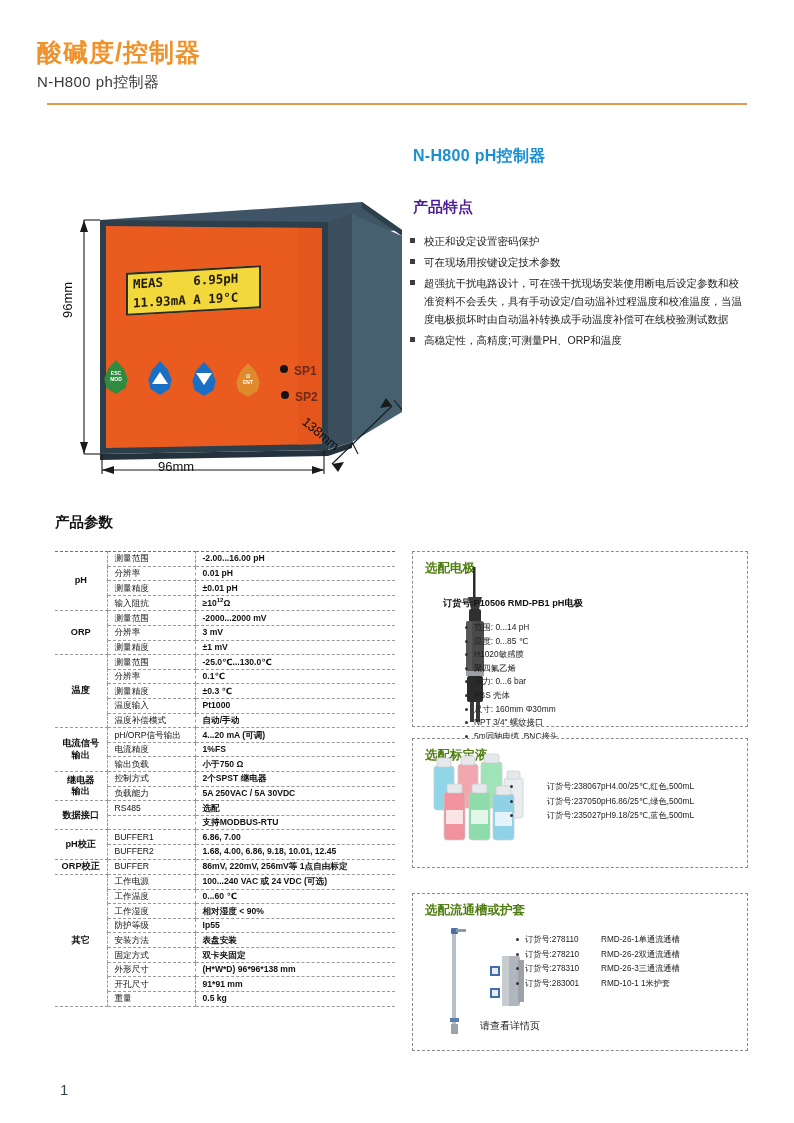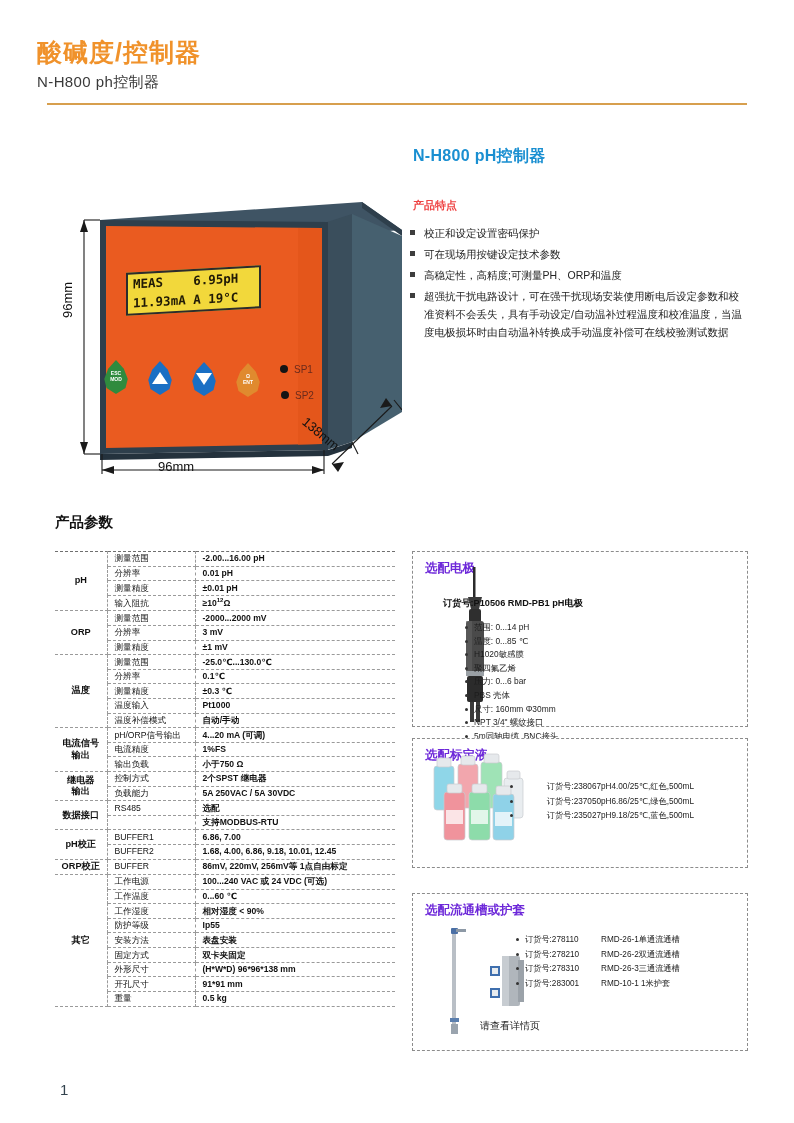--- a/index.html
+++ b/index.html
@@ -27,24 +27,24 @@
     background:#d79f4e;
   }
 
   
   #hero-title {
     position:absolute; left:413px; top:146px;
     font-size:16px; font-weight:bold; color:#1a8fd1; letter-spacing:0.3px;
   }
   #features-heading {
     position:absolute; left:413px; top:198px;
-    font-size:11px; font-weight:bold; color:#ef4444;
+    font-size:15px; font-weight:bold; color:#4c1d95;
   }
   #features-list {
-    position:absolute; left:409px; top:224px; width:338px;
+    position:absolute; left:409px; top:232px; width:338px;
     font-size:10.5px; line-height:1.72; color:#222;
   }
   .feat { position:relative; padding-left:15px; margin-bottom:3px; }
   .feat .bullet {
     position:absolute; left:1px; top:6px;
     width:5px; height:5px; background:#3d3d3d;
   }
 
   
   #device-wrap { position:absolute; left:62px; top:192px; width:340px; height:300px; }
@@ -80,21 +80,21 @@
   #btn-esc  { left:40px;  top:168px; background:#2f8b3e; }
   #btn-up   { left:84px;  top:169px; background:#1a6fc4; }
   #btn-down { left:128px; top:170px; background:#1a6fc4; }
   #btn-ent  { left:172px; top:171px; background:#e08a2e; }
   .tri-up { width:0;height:0;border-left:8px solid transparent;border-right:8px solid transparent;border-bottom:12px solid #fff; }
   .tri-dn { width:0;height:0;border-left:8px solid transparent;border-right:8px solid transparent;border-top:12px solid #fff; }
 
   .led { position:absolute; width:8px; height:8px; border-radius:50%; background:#141414; }
   #led1 { left:218px; top:173px; }
   #led2 { left:219px; top:199px; }
-  .led-label { position:absolute; font-size:10px; color:#6b2b1c; font-weight:normal; }
+  .led-label { position:absolute; font-size:12px; color:#6b2b1c; font-weight:bold; }
   #led1-lab { left:232px; top:172px; }
   #led2-lab { left:233px; top:198px; }
 
   
   #params-heading {
     position:absolute; left:55px; top:513px;
     font-size:14.5px; font-weight:bold; color:#111;
   }
 
   
@@ -122,21 +122,21 @@
   #spec-table tr.grp-start td.c2 { border-top:1px dashed #6f6f6f; }
   sup { font-size:6px; vertical-align:super; }
 
   
   .opt-box {
     position:absolute; left:412px; width:336px;
     border:1px dashed #8c8c8c;
     background:#fff;
   }
   .opt-title {
-    font-size:12.5px; font-weight:bold; color:#6d28d9;
+    font-size:12.5px; font-weight:bold; color:#4d7c0f;
     margin:8px 0 0 12px;
   }
   .opt-list { font-size:8.4px; color:#1d1d1d; line-height:1.62; }
   .opt-list li { margin:0; }
   .opt-ul { margin:10px; padding-left:12px; list-style:none; }
   .opt-ul li { position:relative; padding-left:9px; }
   .opt-ul li:before {
     content:""; position:absolute; left:0; top:5px;
     width:3px; height:3px; border-radius:50%; background:#333;
   }
@@ -177,22 +177,22 @@
   <div id="doc-title">酸碱度/控制器</div>
   <div id="doc-subtitle">N-H800 ph控制器</div>
 </div>
 <div id="header-rule"></div>
 
 <div id="hero-title">N-H800 pH控制器</div>
 <div id="features-heading">产品特点</div>
 <div id="features-list">
     <div class="feat"><span class="bullet"></span><span>校正和设定设置密码保护</span></div>
     <div class="feat"><span class="bullet"></span><span>可在现场用按键设定技术参数</span></div>
+    <div class="feat"><span class="bullet"></span><span>超强抗干扰电路设计，可在强干扰现场安装使用断电后设定参数和校准资料不会丢失，具有手动设定/自动温补过程温度和校准温度，当温度电极损坏时由自动温补转换成手动温度补偿可在线校验测试数据</span></div>
     <div class="feat"><span class="bullet"></span><span>高稳定性，高精度;可测量PH、ORP和温度</span></div>
-    <div class="feat"><span class="bullet"></span><span>超强抗干扰电路设计，可在强干扰现场安装使用断电后设定参数和校准资料不会丢失，具有手动设定/自动温补过程温度和校准温度，当温度电极损坏时由自动温补转换成手动温度补偿可在线校验测试数据</span></div>
   </div>
 
 <div id="device-wrap">
 
   <svg id="dev-body" viewBox="0 0 340 300">
 
     <polygon points="38,28 300,10 340,38 78,58" fill="#3f5464"></polygon>
     <polygon points="300,10 340,38 340,44 300,16" fill="#2e3f4c"></polygon>
 
     <polygon points="290,22 340,44 340,220 290,250" fill="#46606f"></polygon>

